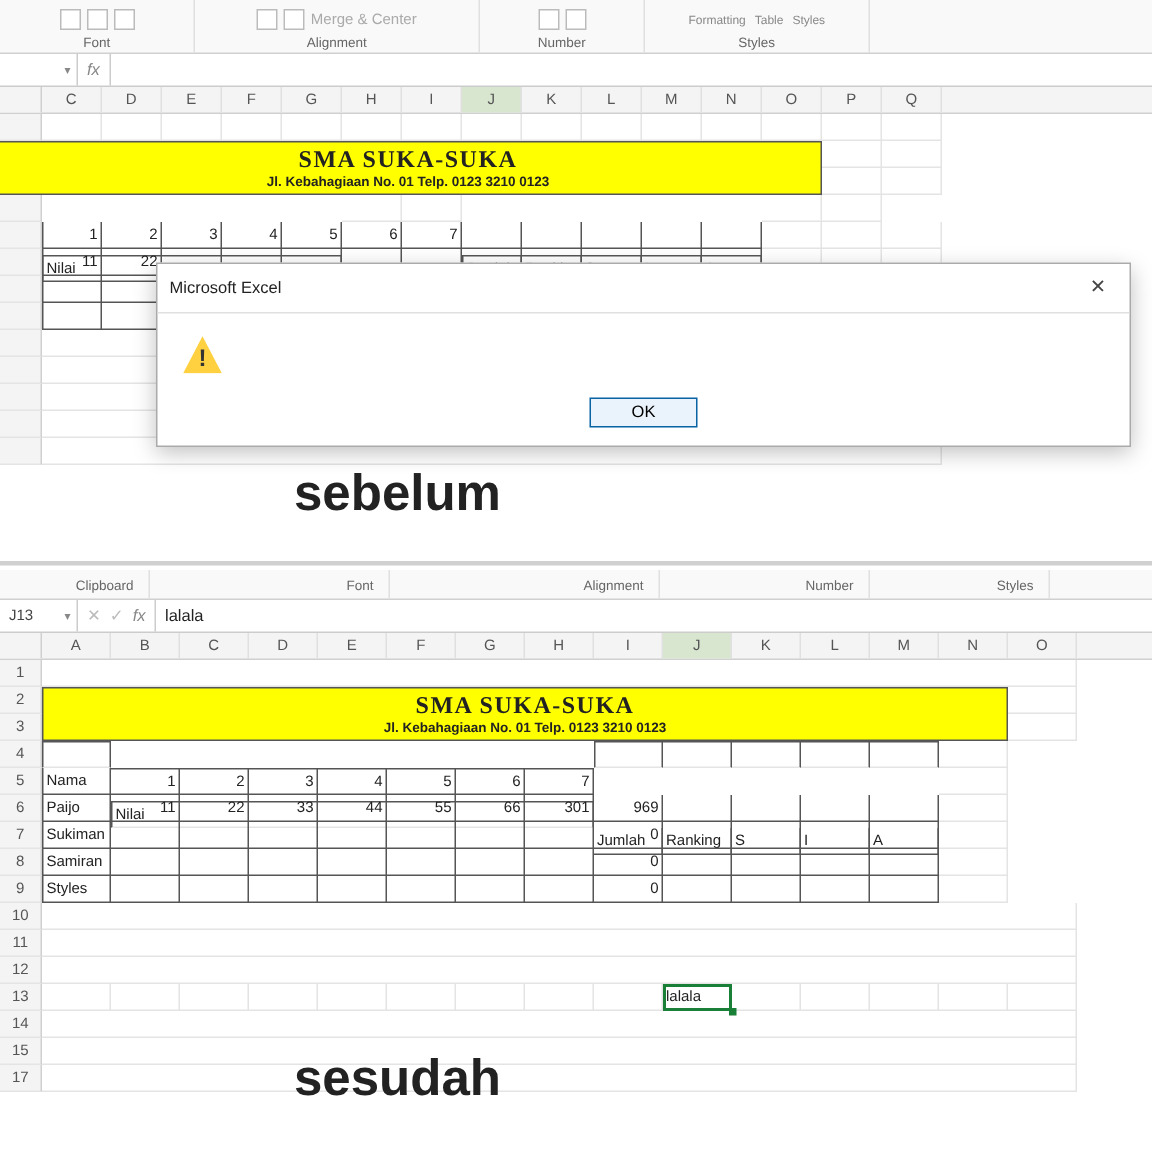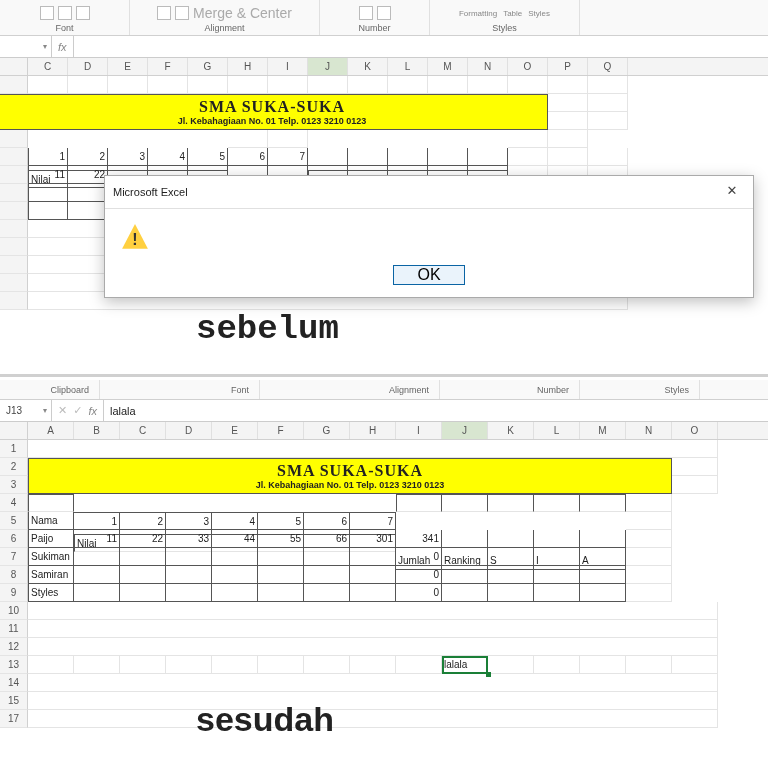--- a/index.html
+++ b/index.html
@@ -48,21 +48,21 @@
   .yellowhdr .t1 { font-weight:700; font-family:"Bookman Old Style","Times New Roman",serif; letter-spacing:1px; }
   .yellowhdr .t2 { font-weight:700; font-size:9px; }
 
   
   .dlg { position:absolute; background:#fff; border:1px solid #aaa; box-shadow:0 4px 14px rgba(0,0,0,.25); }
   .dlg .titlebar { display:flex; align-items:center; height:22px; padding:16px 8px; font-size:11px; border-bottom:1px solid #e0e0e0; }
   .dlg .close { margin-left:auto; width:26px; height:18px; text-align:center; line-height:16px; font-size:13px; color:#444; }
   .dlg .body { display:flex; padding:14px 16px 10px 16px; gap:12px; align-items:flex-start; font-size:10.5px; color:#333; }
   .warn-icon { width:28px; height:28px; background:#ffd040; clip-path: polygon(50% 4%, 96% 92%, 4% 92%); display:flex; align-items:flex-end; justify-content:center; font-weight:700; font-size:16px; color:#333; padding-bottom:2px; }
   .dlg .btnrow { display:flex; justify-content:center; padding:4px 0 12px; }
-  .dlg button { width:72px; height:20px; border:1px solid #0a64a4; background:#eaf3fb; font-size:16px; }
+  .dlg button { width:72px; height:20px; border:1px solid #0a64a4; background:#eaf3fb; font-size:11px; }
 
   .big-caption { position:absolute; font-weight:800; font-size:34px; color:#222; }
 
   
   .panel-bot .colhdr { width:46px; }
   .panel-bot .cell { width:46px; }
   .panel-bot .rowhdr-spacer { width:28px; }
 
   .activecell { outline:2px solid #1a7f37; outline-offset:-2px; }
   .handle { position:absolute; width:5px; height:5px; background:#1a7f37; }
@@ -81,21 +81,21 @@
           <span class="icon-box"></span>
           <span class="icon-box"></span>
           <span class="icon-box"></span>
         </div>
       <div class="lbl">Font</div>
     </div>
     <div class="grp" style="width:190px">
       <div class="icons">
           <span class="icon-box"></span>
           <span class="icon-box"></span>
-          <span style="font-size:14px;color:#aaa">Merge &amp; Center</span>
+          <span style="font-size:10px;color:#aaa">Merge &amp; Center</span>
         </div>
       <div class="lbl">Alignment</div>
     </div>
     <div class="grp" style="width:110px">
       <div class="icons">
           <span class="icon-box"></span>
           <span class="icon-box"></span>
         </div>
       <div class="lbl">Number</div>
     </div>
@@ -318,21 +318,21 @@
       <span class="close">✕</span>
     </div>
     <div class="body">
       <div class="warn-icon">!</div>
     </div>
     <div class="btnrow">
       <button>OK</button>
     </div>
   </div>
 
-  <div class="big-caption" style="left:196px; top:310px;font-family:Liberation Mono, monospace;">sebelum</div>
+  <div class="big-caption" style="left:196px; top:310px;">sebelum</div>
 </div>
 
 <div class="divider"></div>
 
 <div class="panel-bot">
 
   <div class="ribbon" style="height:20px">
     <div class="grp" style="width:100px;flex-direction:row;gap:4px">
         <span class="lbl">Clipboard</span>
       </div>
@@ -437,21 +437,21 @@
     <div class="row">
         <div class="rh">6</div>
       <div class="cell bb bl br">Paijo</div>
       <div class="cell bb br r">11</div>
       <div class="cell bb br r">22</div>
       <div class="cell bb br r">33</div>
       <div class="cell bb br r">44</div>
       <div class="cell bb br r">55</div>
       <div class="cell bb br r">66</div>
       <div class="cell bb br r">301</div>
-      <div class="cell bb br r">341</div>
+      <div class="cell bb br r">969</div>
       <div class="cell bb br"></div>
         <div class="cell bb br"></div>
         <div class="cell bb br"></div>
         <div class="cell bb br"></div>
         <div class="cell"></div>
     </div>
     <div class="row">
         <div class="rh">7</div>
       <div class="cell bb bl br">Sukiman</div>
       <div class="cell bb br"></div>

